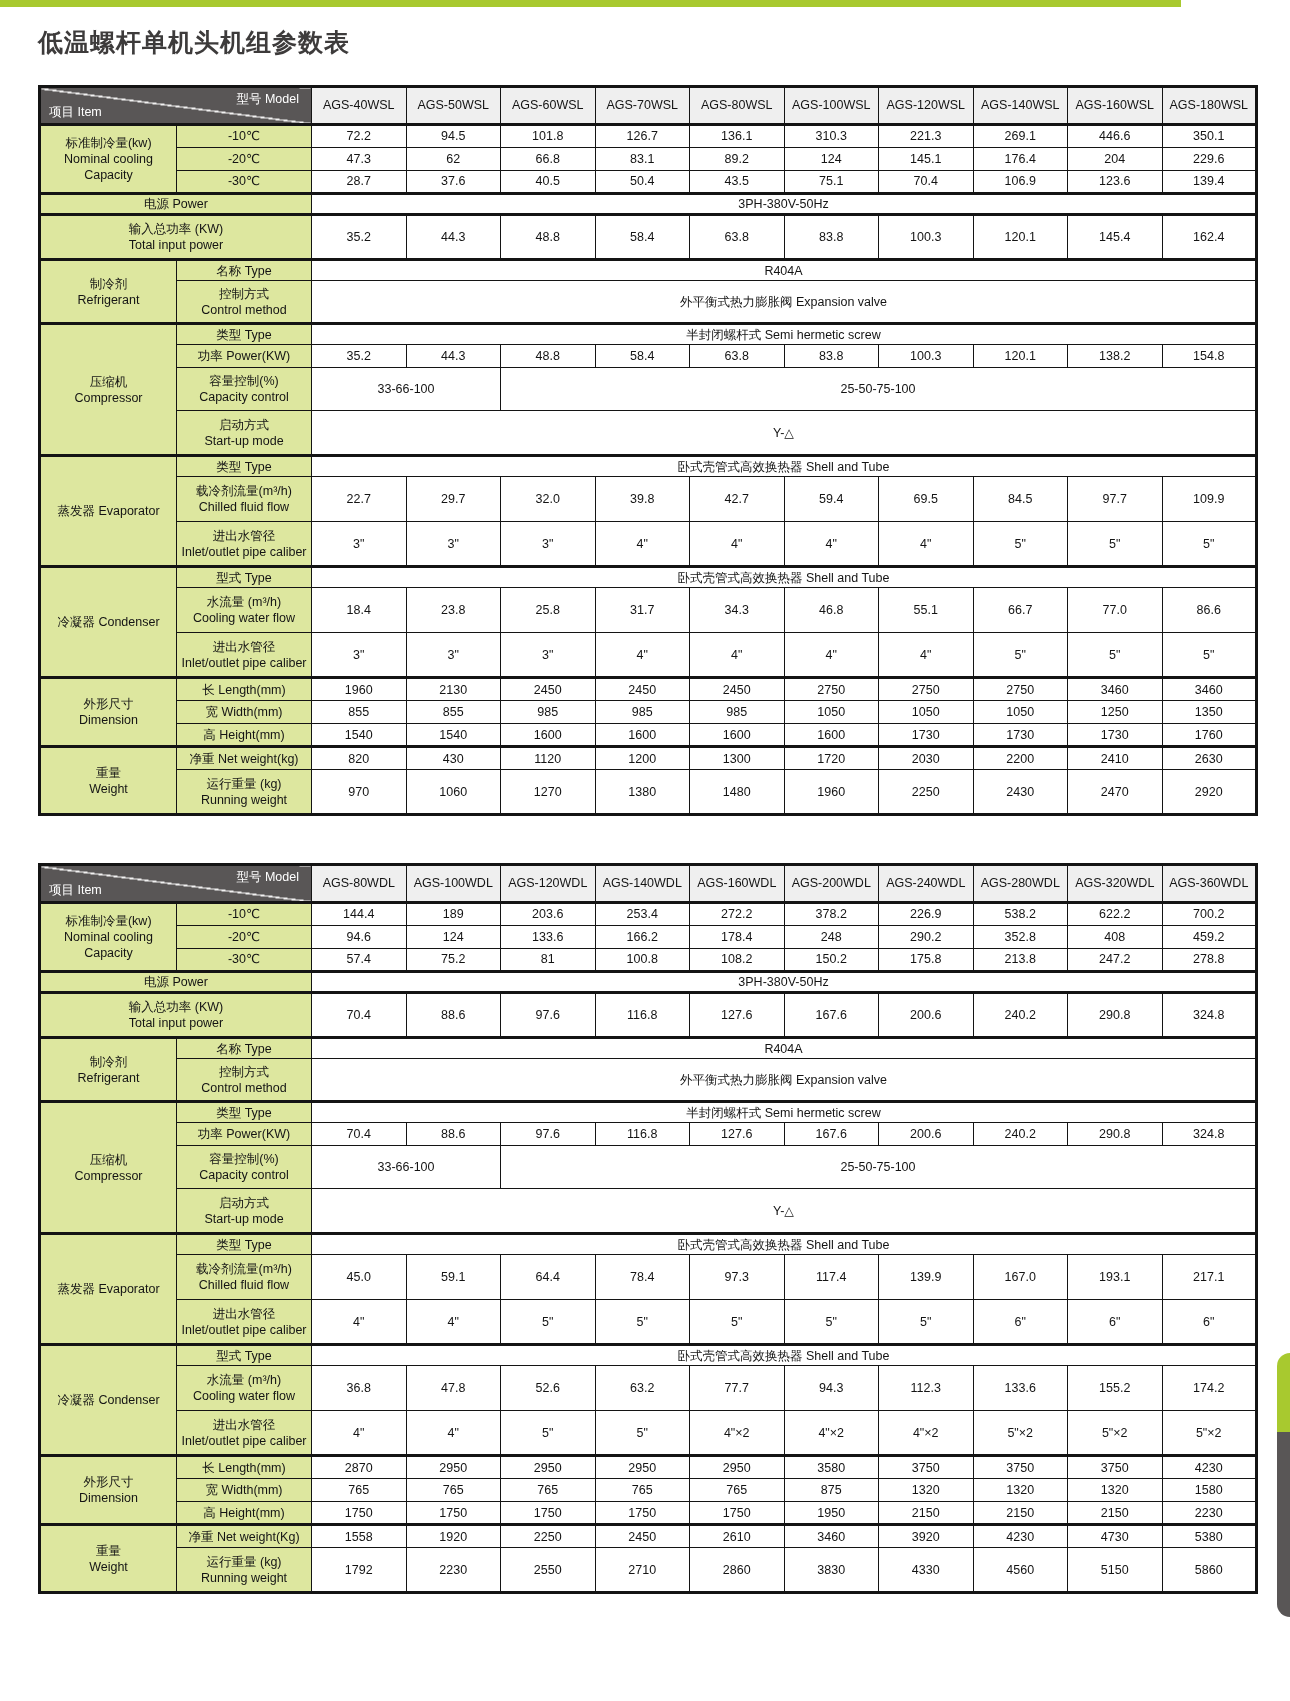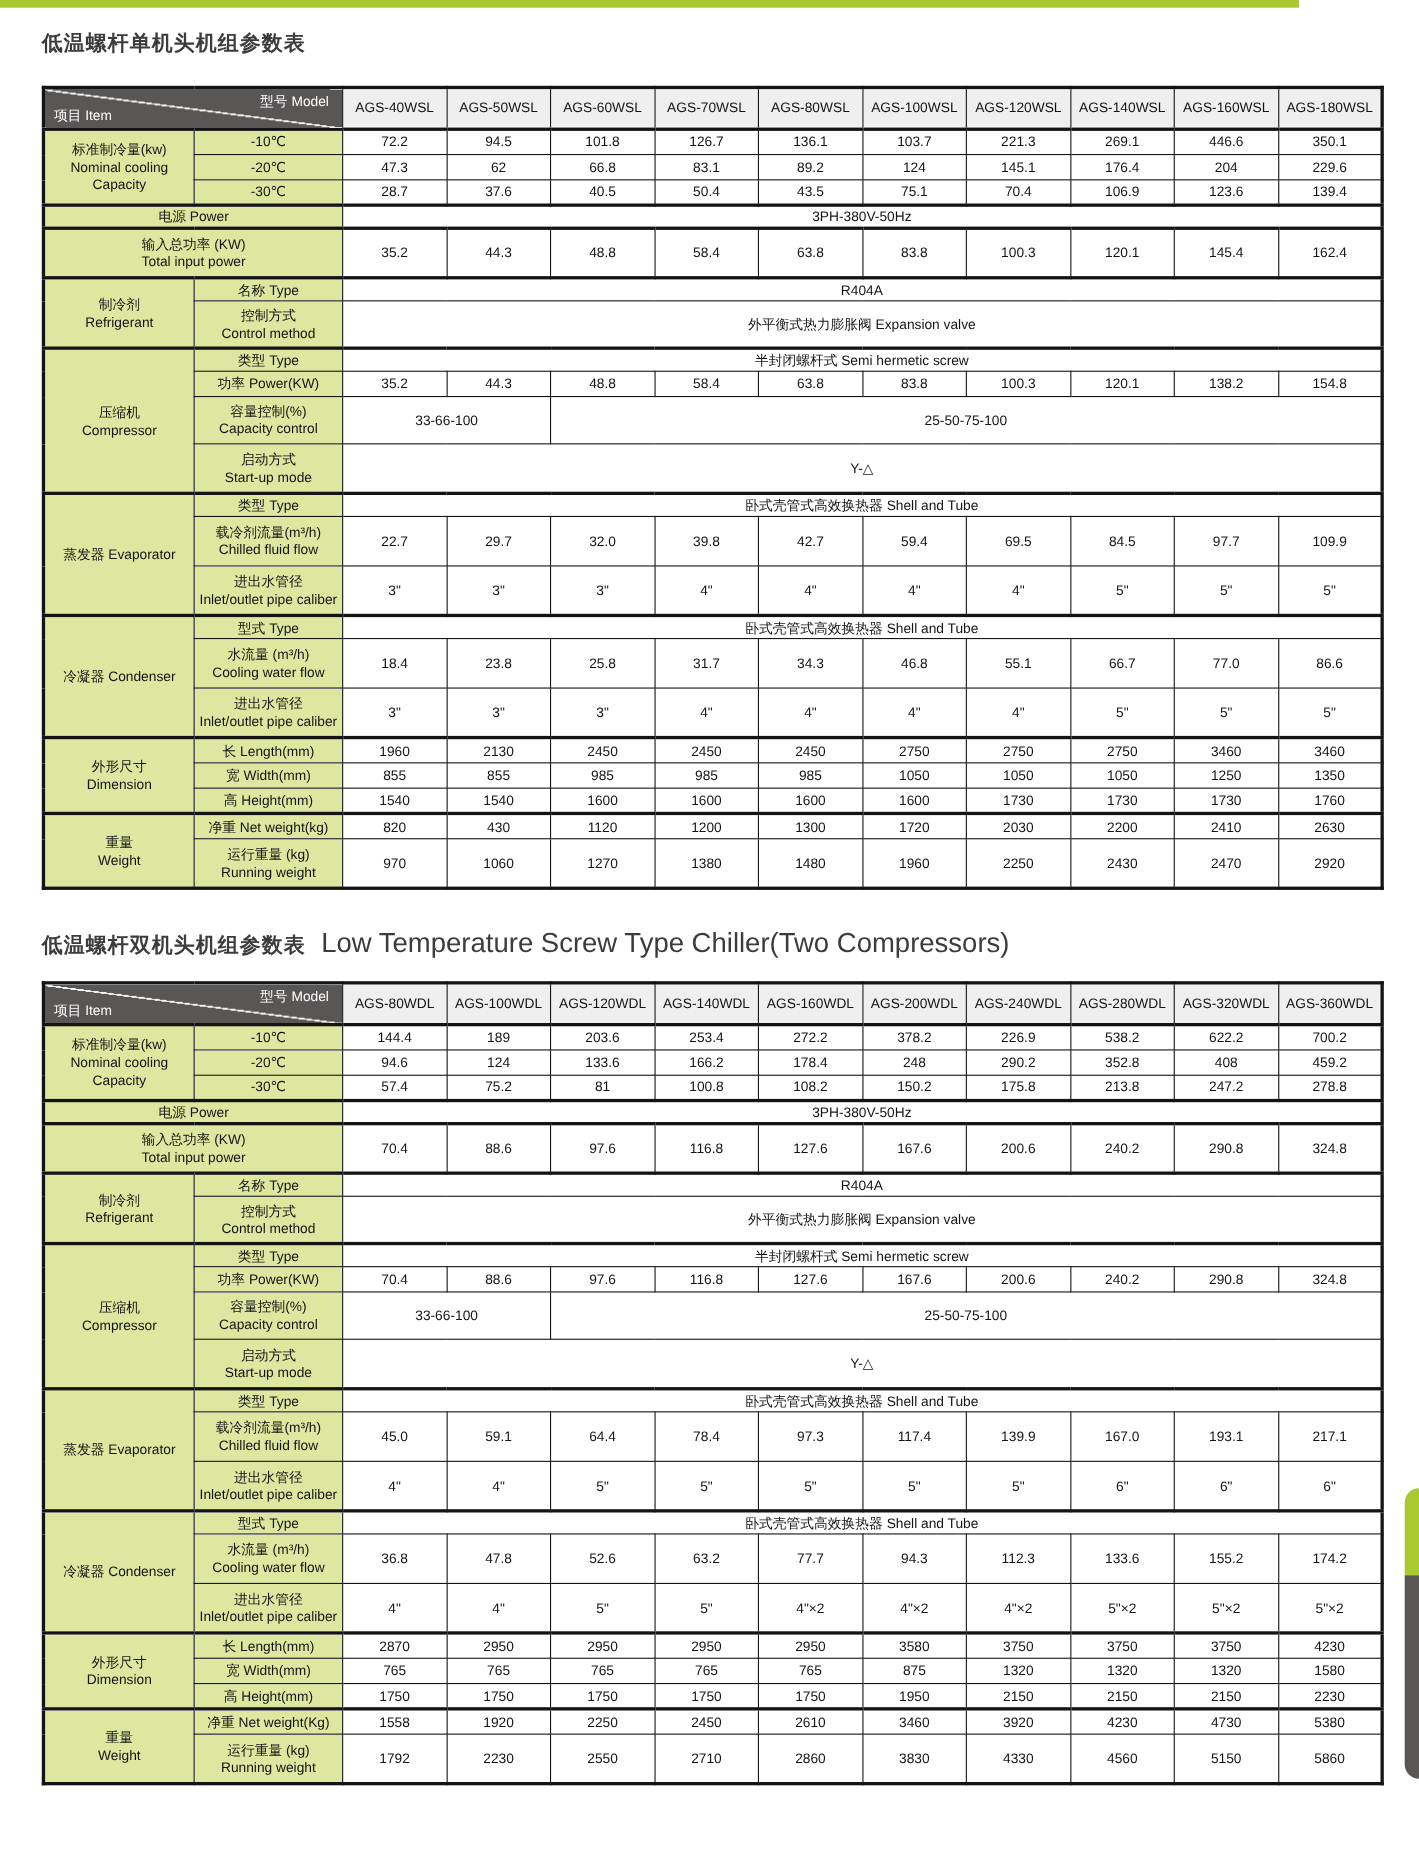--- a/index.html
+++ b/index.html
@@ -16,21 +16,21 @@
     font-family:"Liberation Sans","DejaVu Sans",sans-serif;color:#141414;
   }
   .top-bar{position:absolute;top:0;left:0;width:1181px;height:7px;background:var(--accent-green);}
   .side-pill{position:absolute;top:1353px;right:0;width:13px;height:264px;}
   .pill-green{height:79px;background:var(--accent-green);border-top-left-radius:13px;}
   .pill-gray{height:185px;background:var(--header-dark);border-bottom-left-radius:13px;}
   .block{position:absolute;left:38px;width:1220px;}
   #block-0{top:26px;}
   #block-1{top:843px;}
   h1.title{margin:0;font-weight:normal;display:flex;align-items:baseline;gap:14px;white-space:nowrap;}
-  .t-zh{font-size:19px;font-weight:700;color:var(--title-color);letter-spacing:1px;}
+  .t-zh{font-size:25px;font-weight:700;color:var(--title-color);letter-spacing:1px;}
   .t-en{font-size:25px;font-weight:500;color:var(--title-color);}
   #block-0 table.spec{margin-top:26px;}
   #block-1 table.spec{margin-top:20px;}
   table.spec{
     border-collapse:collapse;table-layout:fixed;width:1220px;
     border:3px solid var(--border);
   }
   table.spec td{
     border:1.4px solid var(--border);
     text-align:center;vertical-align:middle;
@@ -101,21 +101,21 @@
         <tr class="sec" style="height: 23px;">
           <td class="g" rowspan="3">标准制冷量(kw)
 Nominal cooling
 Capacity</td>
           <td class="l">-10℃</td>
           <td class="v">72.2</td>
           <td class="v">94.5</td>
           <td class="v">101.8</td>
           <td class="v">126.7</td>
           <td class="v">136.1</td>
-          <td class="v">103.7</td>
+          <td class="v">310.3</td>
           <td class="v">221.3</td>
           <td class="v">269.1</td>
           <td class="v">446.6</td>
           <td class="v">350.1</td>
         </tr>
         <tr style="height: 23px;">
           <td class="l">-20℃</td>
           <td class="v">47.3</td>
           <td class="v">62</td>
           <td class="v">66.8</td>
@@ -333,24 +333,20 @@
           <td class="v">2250</td>
           <td class="v">2430</td>
           <td class="v">2470</td>
           <td class="v">2920</td>
         </tr>
       </tbody>
     </table>
 </section>
 
 <section class="block" id="block-1">
-  <h1 class="title">
-    <span class="t-zh">低温螺杆双机头机组参数表</span>
-    <span class="t-en">Low Temperature Screw Type Chiller(Two Compressors)</span>
-  </h1>
   <table class="spec">
       <colgroup>
         <col class="col-group">
         <col class="col-sub">
         <col>
         <col>
         <col>
         <col>
         <col>
         <col>

